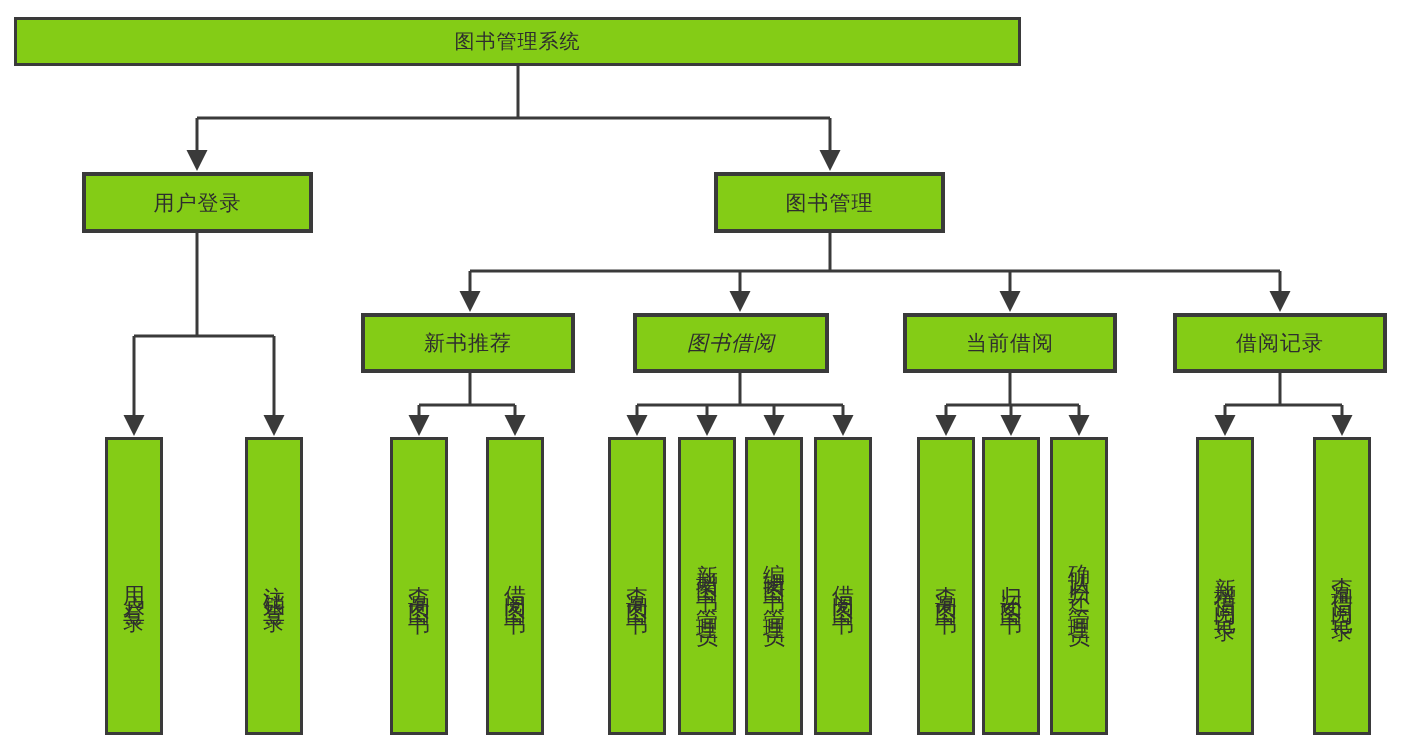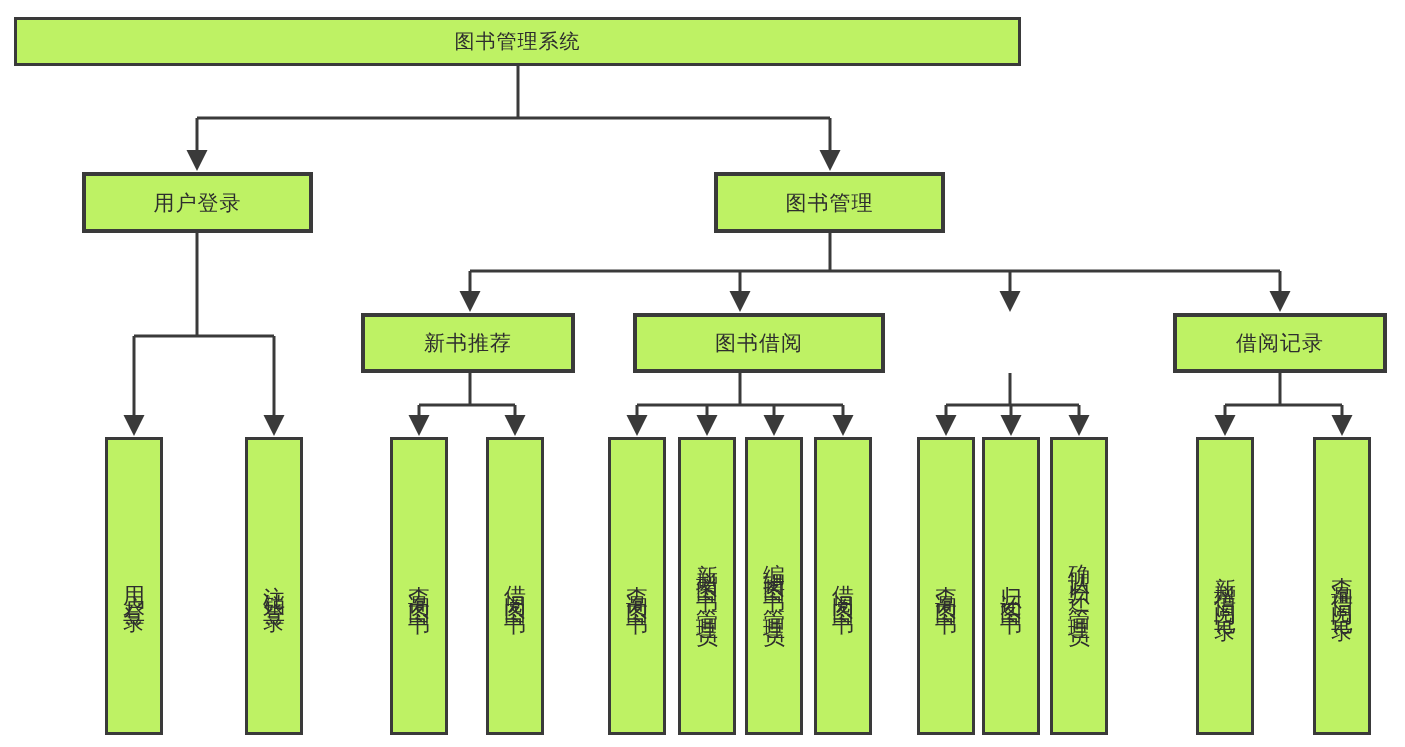--- a/index.html
+++ b/index.html
@@ -12,21 +12,21 @@
     background: #ffffff;
     overflow: hidden;
   }
   #connector-layer {
     position: absolute;
     left: 0; top: 0;
     width: 1405px; height: 747px;
   }
   .box {
     position: absolute;
-    background: #bef264;
+    background: #84cc16;
     border: 3px solid #3a3a3a;
     display: flex;
     align-items: center;
     justify-content: center;
     color: #2e2e2e;
     z-index: 2;
   }
   .b4 { border-width: 4px; }
   .box-h {
     font-size: 21px;
@@ -106,21 +106,22 @@
       <path d="M1342,405 V424" marker-end="url(#arrow)"></path>
     </g>
   </svg>
 
   <div class="box box-h root" style="left:14px; top:17px; width:1007px; height:49px;">图书管理系统</div>
 
   <div class="box box-h b4" style="left:82px; top:172px; width:231px; height:61px;">用户登录</div>
   <div class="box box-h b4" style="left:714px; top:172px; width:231px; height:61px;font-family:Liberation Mono, monospace;">图书管理</div>
 
   <div class="box box-h b4" style="left:361px; top:313px; width:214px; height:60px;">新书推荐</div>
-  <div class="box box-h b4" style="left:633px; top:313px; width:252px; height:60px;">图书借阅</div>
+  <div class="box box-h b4" style="left:633px; top:313px; width:196px; height:60px;font-style:italic;">图书借阅</div>
+  <div class="box box-h b4" style="left:903px; top:313px; width:214px; height:60px;">当前借阅</div>
   <div class="box box-h b4" style="left:1173px; top:313px; width:214px; height:60px;">借阅记录</div>
 
   <div class="box box-v" style="left:105px; top:437px; width:58px; height:298px;">用户登录</div>
   <div class="box box-v" style="left:245px; top:437px; width:58px; height:298px;">注销登录</div>
 
   <div class="box box-v" style="left:390px; top:437px; width:58px; height:298px;">查询图书</div>
   <div class="box box-v" style="left:486px; top:437px; width:58px; height:298px;">借阅图书</div>
 
   <div class="box box-v" style="left:608px; top:437px; width:58px; height:298px;">查询图书</div>
   <div class="box box-v" style="left:678px; top:437px; width:58px; height:298px;">新增图书（管理员）</div>

